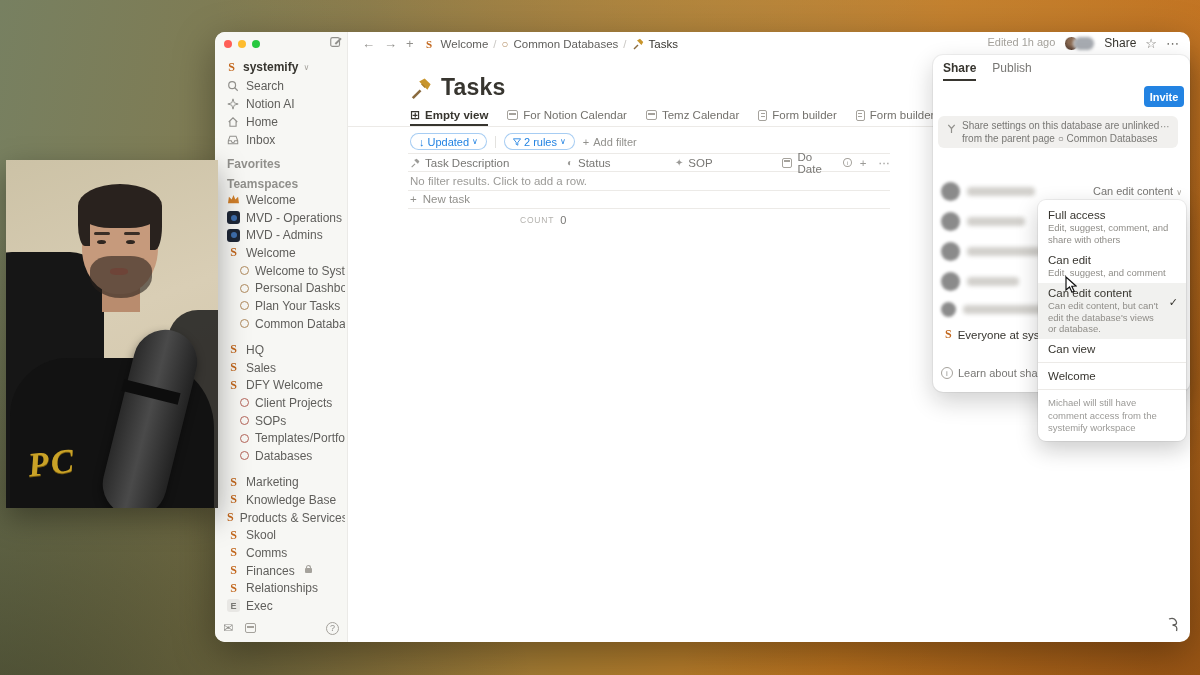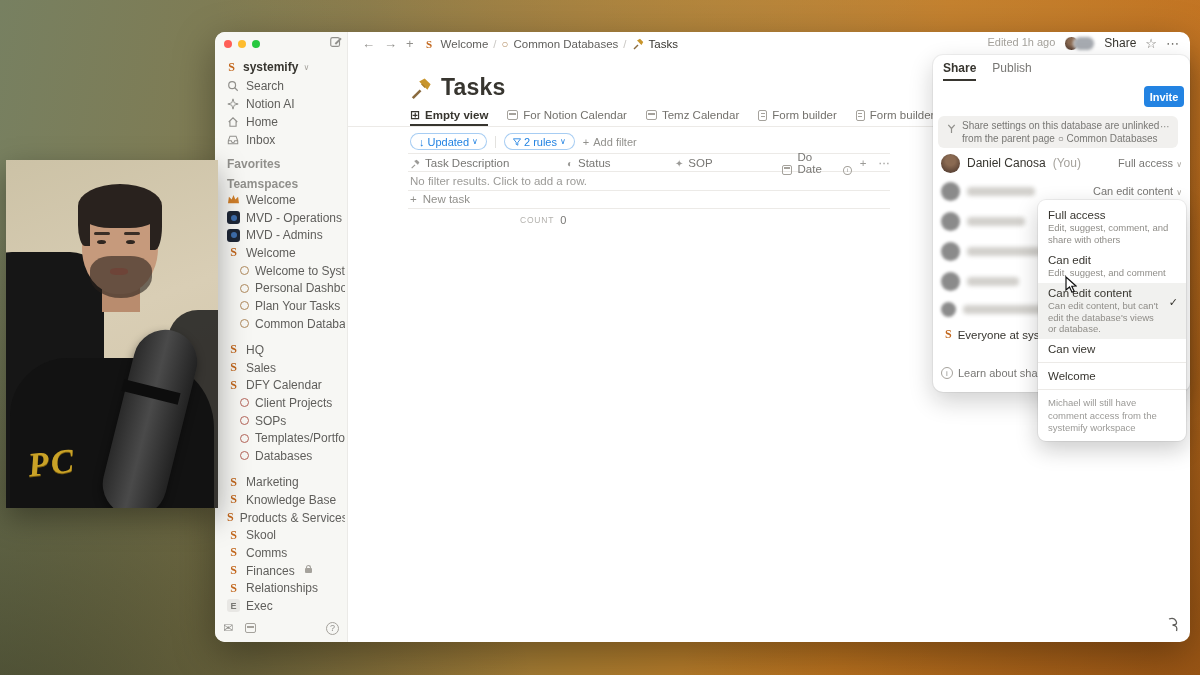--- a/index.html
+++ b/index.html
@@ -81,21 +81,21 @@
   .cal-ic:before { content:""; position:absolute; left:1px; right:1px; top:1.5px; height:2px; background:#a5a29c; }
   .form-ic { width:9px; height:11px; border:1.2px solid #a5a29c; border-radius:2px; position:relative; }
   .form-ic:before { content:""; position:absolute; left:1.5px; top:2.5px; width:4px; height:1.2px; background:#a5a29c; box-shadow:0 3px 0 #a5a29c; }
   .grid-ic { color:#37352f; font-size:12px; }
   .filters { position:absolute; left:195px; top:101px; display:flex; align-items:center; gap:8px; font-size:11px; }
   .pill { display:flex; align-items:center; gap:3px; height:17px; padding:0 8px; border:1px solid rgba(35,131,226,.4); border-radius:10px; color:#2383e2; background:#fff; }
   .vdiv { width:1px; height:12px; background:#e3e2df; }
   .addf { color:#91908c; display:flex; gap:4px; align-items:center; }
   .table { position:absolute; left:193px; top:121px; width:482px; }
   .thead { display:flex; align-items:center; height:19px; border-top:1px solid #eceae7; border-bottom:1px solid #eceae7; font-size:11.5px; color:#787774; }
-  .th { display:flex; align-items:flex-end; gap:5px; padding-left:2px; }
+  .th { display:flex; align-items:center; gap:5px; padding-left:2px; }
   .th-ic { color:#9b9a97; font-size:10px; }
   .trow { height:18.5px; border-bottom:1px solid #eceae7; display:flex; align-items:center; font-size:11.5px; color:#9b9a97; padding-left:2px; }
   .newtask { color:#91908c; }
   .countrow { display:flex; align-items:center; gap:6px; margin-top:5px; padding-left:112px; }
   .count-l { font-size:8.5px; letter-spacing:.8px; color:#b3b1ad; }
   .count-v { font-size:11px; color:#787774; }
   
   .dlg { position:absolute; left:718px; top:23px; width:257px; height:337px; background:#fff; border-radius:10px; box-shadow:0 0 0 1px rgba(15,15,15,0.05), 0 9px 24px rgba(15,15,15,0.2); z-index:5; font-size:12px; }
   .dlg-tabs { position:absolute; left:10px; top:6px; display:flex; gap:16px; font-size:12px; }
   .dlg-tab { color:#787774; padding-bottom:4px; }
@@ -246,21 +246,21 @@
         <div class="sb-item">
           <span class="slogo">S</span>
           <span>HQ</span>
         </div>
         <div class="sb-item">
           <span class="slogo">S</span>
           <span>Sales</span>
         </div>
         <div class="sb-item">
           <span class="slogo">S</span>
-          <span>DFY Calendar</span>
+          <span>DFY Welcome</span>
         </div>
         <div class="sb-item sub">
           <span class="circ red"></span>
           <span>Client Projects</span>
         </div>
         <div class="sb-item sub">
           <span class="circ red"></span>
           <span>SOPs</span>
         </div>
         <div class="sb-item sub">
@@ -447,29 +447,20 @@
             <path d="M6 11V6 M6 6 L2.5 2 M6 6 L9.5 2" stroke="#91908c" stroke-width="1.3" fill="none"></path>
           </svg>
         <span>Share settings on this database are unlinked from the parent page</span>
         <span class="nlink">
           <span>○</span>
           <span>Common Databases</span>
         </span>
         <span class="notice-dots">⋯</span>
       </div>
 
-      <div class="mrow" style="top:96px">
-        <span class="mav"></span>
-        <span class="mname">Daniel Canosa</span>
-        <span class="mname you">(You)</span>
-        <span class="maccess">
-          <span>Full access</span>
-          <span class="chev">∨</span>
-        </span>
-      </div>
 
       <div class="mrow" style="top:124px">
         <span class="mav gray"></span>
         <span class="blurbar" style="width:68px"></span>
         <span class="maccess">
           <span>Can edit content</span>
           <span class="chev">∨</span>
         </span>
       </div>
       <div class="mrow" style="top:154px">

